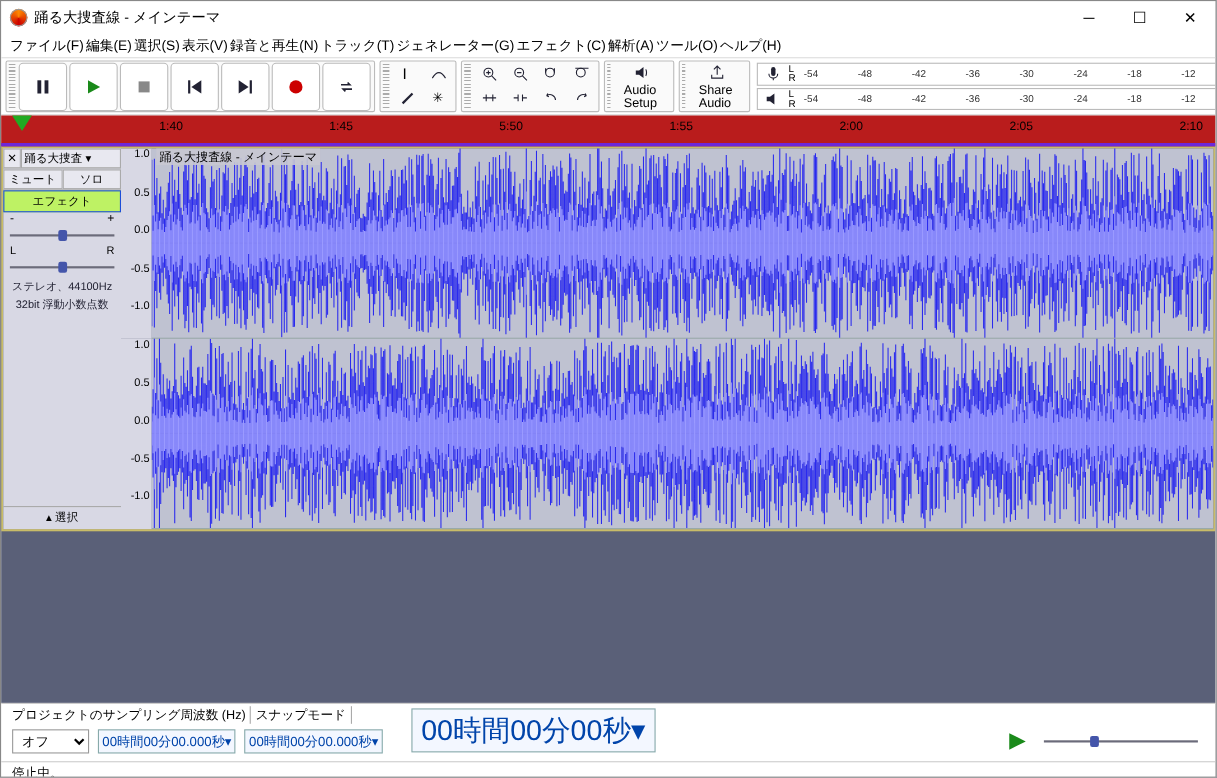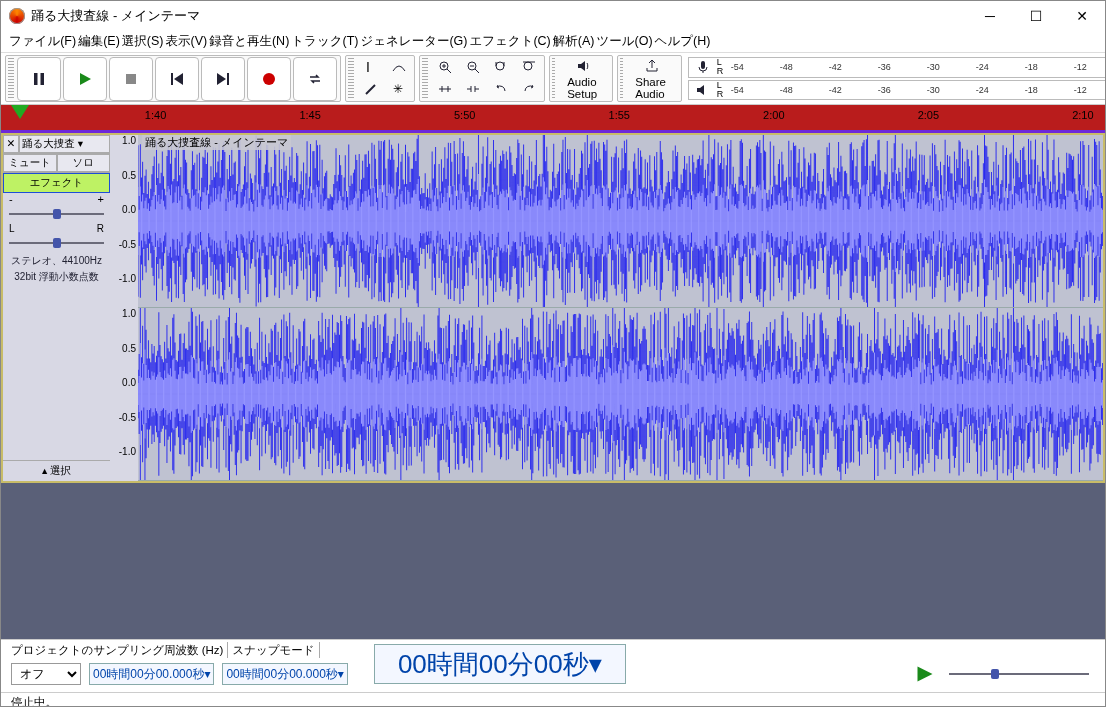--- a/index.html
+++ b/index.html
@@ -49,21 +49,21 @@
   .wave-svg { width:100%; height:100%; }
   .wave-svg .outer { fill:#3030ee; }
   .wave-svg .inner { fill:#8a8aff; }
   .wave-svg .mid { stroke:#444; stroke-width:0.5; }
   
   .btmlabels { display:flex; gap:4px; padding:2px 10px; font-size:11.5px; border-top:1px solid #ccc; align-items:center;}
   .btmlabels .sep { border-left:1px solid #aaa; height:16px;}
   .btmbar { height:32px; display:flex; gap:8px; padding:2px 10px 6px 10px; font-size:13px; align-items:center;}
   select, .dropdown { height:22px; font-size:12px; border:1px solid #999; background:#fff; padding:0 4px;}
   .timefield { background:#f3f7ff; border:1px solid #8aa; padding:1px 3px; font-size:12px; color:#0044aa; display:flex; align-items:center; height:22px;}
-  .bigtimefield { background:#f3f7ff; border:1px solid #8aa; height:40px; padding:2px 23px; font-size:26px; color:#0044aa; display:flex; align-items:center; margin-top:-20px;}
+  .bigtimefield { background:#f3f7ff; border:1px solid #8aa; height:40px; padding:2px 8px; font-size:26px; color:#0044aa; display:flex; align-items:center; margin-top:-20px;}
   .playmini { width:20px; height:20px; }
   .status { height:14px; border-top:1px solid #ccc; padding:2px 10px; font-size:11.5px;}
   svg.ic { width:16px; height:16px; }
 </style>
 </head>
 <body>
 
 <div class="titlebar">
   <div class="title-icon"></div>
   <div class="title-text">踊る大捜査線 - メインテーマ</div>

